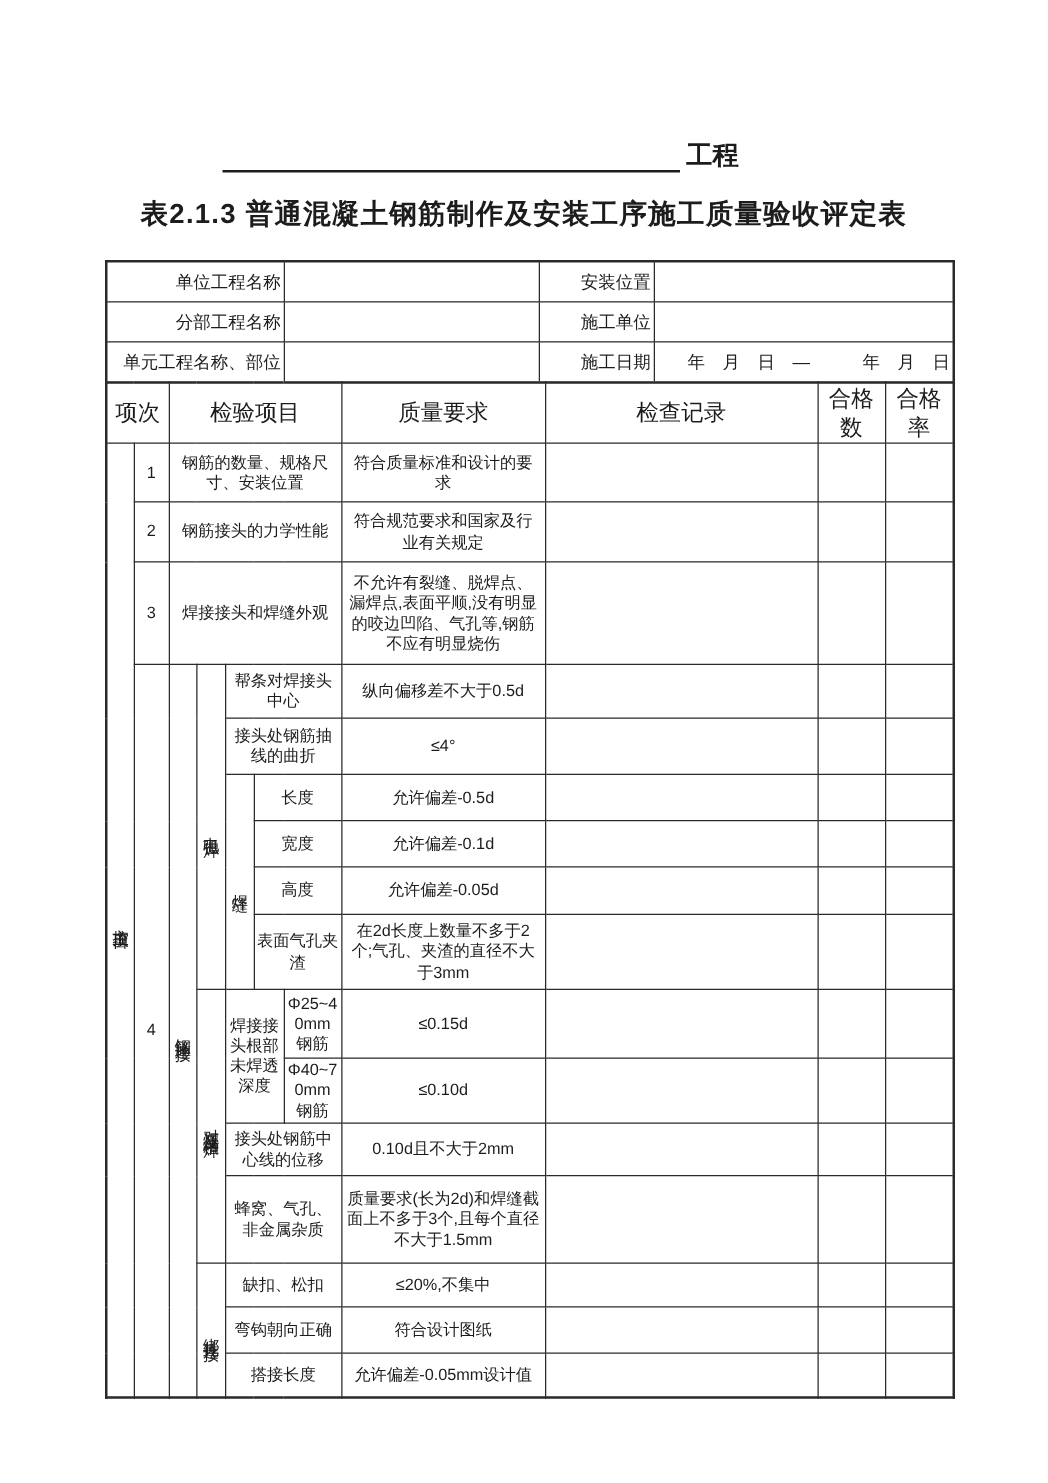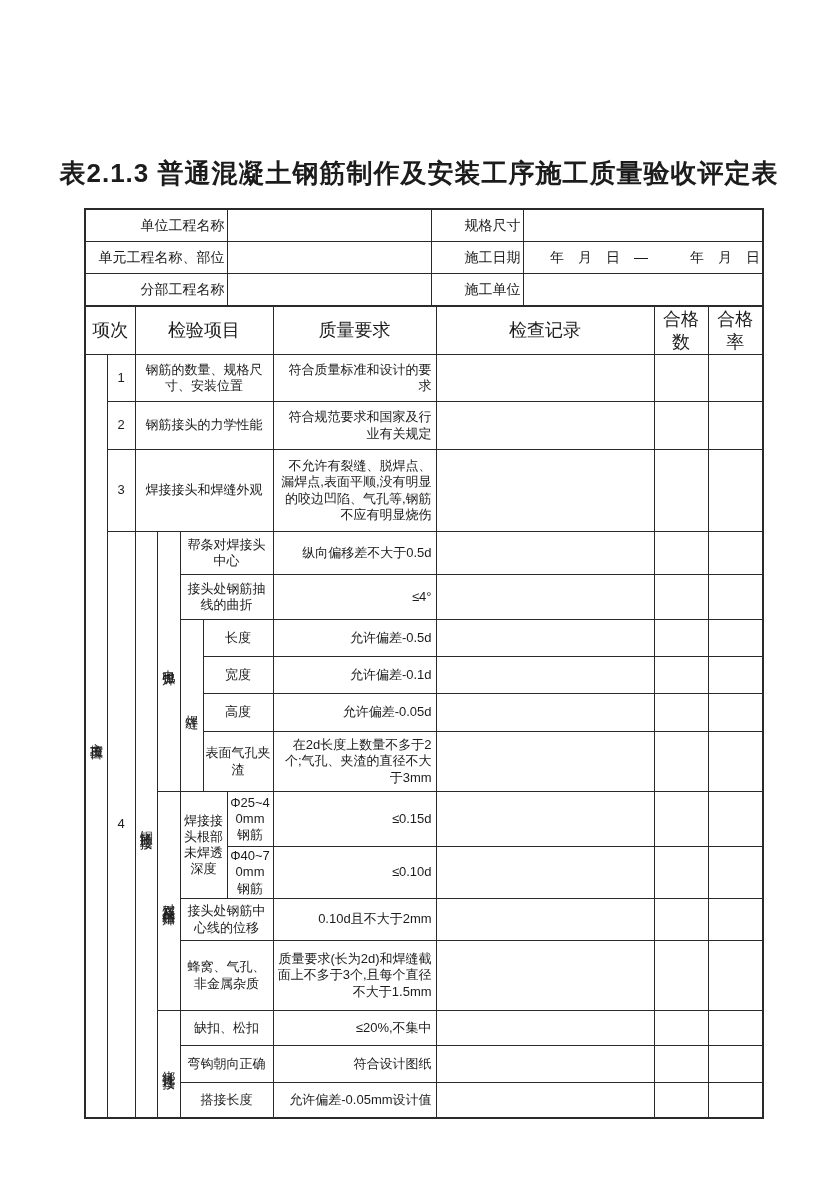--- a/index.html
+++ b/index.html
@@ -3,66 +3,69 @@
 <meta charset="utf-8">
 <style>
   html,body { margin:0; padding:0; background:#ffffff; }
   .page {
     position:relative; width:838px; height:1186px; background:#ffffff;
     font-family:"Liberation Sans","DejaVu Sans",sans-serif; color:#1c1c1c;
   }
   .blank-line { position:absolute; top:110px; left:178px; font-size:21px; font-weight:bold; white-space:nowrap; }
   .blank-line .underline { display:inline-block; width:366px; height:26px; border-bottom:2px solid #1c1c1c; vertical-align:bottom; }
   .blank-line .suffix { margin-left:5px; }
-  .doc-title { position:absolute; top:156px; left:0; width:100%; text-align:center; font-size:26px; font-weight:bold; letter-spacing:1px; }
+  .doc-title { position:absolute; top:156px; left:0; width:100%; text-align:center; font-size:22px; font-weight:bold; letter-spacing:1px; }
   .tables { position:absolute; top:208px; left:84px; }
   table { border-collapse:collapse; table-layout:fixed; background:#fff; }
   .info-table { width:678px; border:2px solid #2a2a2a; }
   .info-table td { border:1px solid #2a2a2a; height:31px; text-align:right; font-size:14px; padding:0 2px; overflow:hidden; }
   .main-table { width:678px; border:2px solid #2a2a2a; margin-top:-2px; }
   .main-table td { border:1px solid #2a2a2a; font-size:13px; text-align:center; vertical-align:middle; padding:1px 2px; line-height:1.25; overflow:hidden; word-break:break-all; }
   .main-table tr.hrow td { font-size:18px; }
-  .main-table td.req { text-align:right; padding:2px 4px;margin-left:38px; }
+  .main-table td.req { text-align:center; padding:2px 4px;margin-left:38px; }
   .vt { writing-mode:vertical-lr; text-orientation:upright; letter-spacing:2px; line-height:1.05; display:inline-block; }
 </style>
 </head>
 <body>
 
 <div class="page">
 
+  <div class="blank-line">
+    <span class="underline"></span><span class="suffix">工程</span>
+  </div>
 
   <div class="doc-title">表2.1.3 普通混凝土钢筋制作及安装工序施工质量验收评定表</div>
 
   <div class="tables">
 
     <table class="info-table">
       <colgroup>
           <col style="width:142px">
           <col style="width:204px">
           <col style="width:92px">
           <col style="width:240px">
         </colgroup>
       <tbody>
           <tr>
         <td>单位工程名称</td>
         <td></td>
-        <td>规格尺寸</td>
+        <td>安装位置</td>
+        <td></td>
+      </tr>
+      <tr>
+        <td>分部工程名称</td>
+        <td></td>
+        <td>施工单位</td>
         <td></td>
       </tr>
       <tr>
         <td>单元工程名称、部位</td>
         <td></td>
         <td>施工日期</td>
         <td>年　月　日　—　　　年　月　日</td>
-      </tr>
-      <tr>
-        <td>分部工程名称</td>
-        <td></td>
-        <td>施工单位</td>
-        <td></td>
       </tr>
     </tbody>
       </table>
 
     <table class="main-table">
       <colgroup>
         <col style="width:22px">
           <col style="width:28px">
           <col style="width:22px">
           <col style="width:23px">

